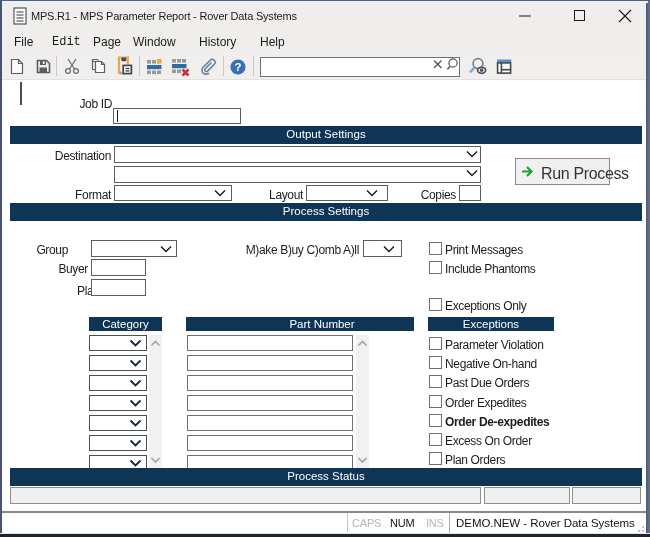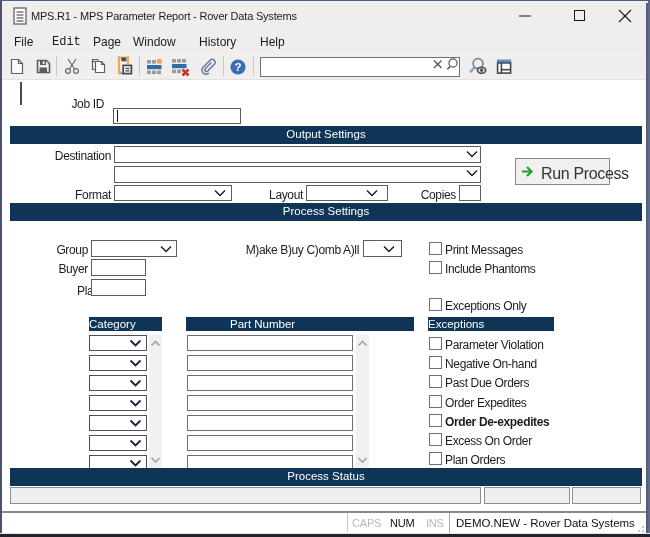--- a/index.html
+++ b/index.html
@@ -23,21 +23,21 @@
 .tsep{position:absolute;top:3px;width:1px;height:20px;background:#c9c8c6;}
 
 #form{left:2px;top:80px;width:645px;height:425px;background:#fff;}
 .navybar{position:absolute;left:10px;width:632px;height:18px;background:#0e3456;color:#fff;font-size:11.5px;text-align:center;line-height:17.5px;}
 .lbl{position:absolute;font-size:12px;letter-spacing:-0.35px;color:#1c1c1c;text-align:right;white-space:nowrap;}
 .tb{position:absolute;background:#fff;border:1px solid #5c5c5c;box-sizing:border-box;}
 .cb{position:absolute;background:#fff;border:1px solid #5c5c5c;box-sizing:border-box;}
 .chev{position:absolute;}
 .ck{position:absolute;width:13px;height:13px;background:#fff;border:1px solid #707070;box-sizing:border-box;}
 .cklbl{position:absolute;font-size:12px;color:#1c1c1c;white-space:nowrap;letter-spacing:-0.35px;}
-.hdr{position:absolute;height:14px;background:#0e3456;color:#fff;font-size:11.5px;line-height:14px;}
+.hdr{position:absolute;height:14px;background:#0e3456;color:#fff;font-size:11.5px;text-align:center;line-height:14px;}
 .panel{height:17px;background:linear-gradient(#eceff6 0%,#eceff6 30%,#f1f0ef 45%,#f0efee 100%);border:1px solid #8e8e8e;box-sizing:border-box;}
 
 #statusline{left:2px;top:511px;width:646px;height:2px;background:#8a8a8a;}
 #statusbar{left:2px;top:513px;width:645px;height:20px;background:#fff;}
 .stxt{position:absolute;top:517px;font-size:11px;letter-spacing:-0.2px;white-space:nowrap;}
 </style>
 </head>
 <body>
 <div id="win">
   <div class="abs" id="titlebar"></div>
@@ -145,21 +145,21 @@
     <circle cx="17.6" cy="14.3" r="1.7" fill="#4d5157"></circle>
   </svg>
   <svg class="abs" style="left:496px;top:59px;" width="17" height="16">
     <rect x="1" y="0.5" width="14.2" height="2.6" fill="#5490cc"></rect>
     <rect x="1.6" y="3.9" width="13" height="10.2" fill="#fff" stroke="#43474d" stroke-width="1.6"></rect>
     <line x1="5.4" y1="3.5" x2="5.4" y2="14.5" stroke="#43474d" stroke-width="1.6"></line>
     <line x1="5.4" y1="10.7" x2="15" y2="10.7" stroke="#43474d" stroke-width="1.6"></line>
   </svg>
 
   <div class="abs" style="left:20px;top:82px;width:2px;height:23px;background:#4c4c4c;"></div>
-  <div class="lbl" style="left:0px;top:97px;width:104px;">Job ID</div>
+  <div class="lbl" style="left:0px;top:97px;width:104px;padding-left:8px;">Job ID</div>
   <div class="tb" style="left:113px;top:108px;width:128px;height:16px;"></div>
   <div class="abs" style="left:117px;top:110px;width:1px;height:12px;background:#1a1a1a;"></div>
 
   <div class="navybar" style="top:126px;">Output Settings</div>
 
   <div class="lbl" style="left:0px;top:149px;width:111px;">Destination</div>
   <div class="cb" style="left:114px;top:146px;width:367px;height:17px;"></div>
   <svg class="chev" style="left:466px;top:150px;" width="12" height="9">
       <path d="M1 1.5 l5 5 l5 -5" fill="none" stroke="#1a1a1a" stroke-width="1.4"></path>
     </svg>
@@ -183,21 +183,21 @@
   <div class="tb" style="left:459px;top:185px;width:22px;height:16px;"></div>
 
   <div class="abs" style="left:515px;top:158px;width:95px;height:27px;background:#f0f0f0;border:1px solid #8a8a8a;box-sizing:border-box;"></div>
   <svg class="abs" style="left:521px;top:165px;" width="15" height="13">
     <path d="M1 6.5 h9 M6 2 l4.5 4.5 L6 11" fill="none" stroke="#1ea32a" stroke-width="2.2"></path>
   </svg>
   <div class="abs" style="left:541px;top:165px;font-size:16px;letter-spacing:-0.35px;color:#333;">Run Process</div>
 
   <div class="navybar" style="top:203px;">Process Settings</div>
 
-  <div class="lbl" style="left:0px;top:243px;width:88px;">Group</div>
+  <div class="lbl" style="left:0px;top:243px;width:68px;">Group</div>
   <div class="cb" style="left:91px;top:240px;width:86px;height:17px;"></div>
   <svg class="chev" style="left:160px;top:245px;" width="12" height="9">
       <path d="M1 1.5 l5 5 l5 -5" fill="none" stroke="#1a1a1a" stroke-width="1.4"></path>
     </svg>
   <div class="lbl" style="left:0px;top:262px;width:88px;">Buyer</div>
   <div class="tb" style="left:91px;top:259px;width:55px;height:17px;"></div>
   <div class="lbl" style="left:0px;top:284px;width:88px;margin-left:28px;">Planner</div>
   <div class="tb" style="left:91px;top:279px;width:55px;height:17px;"></div>
 
   <div class="lbl" style="left:146px;top:243px;width:213px;">M)ake B)uy C)omb A)ll</div>

